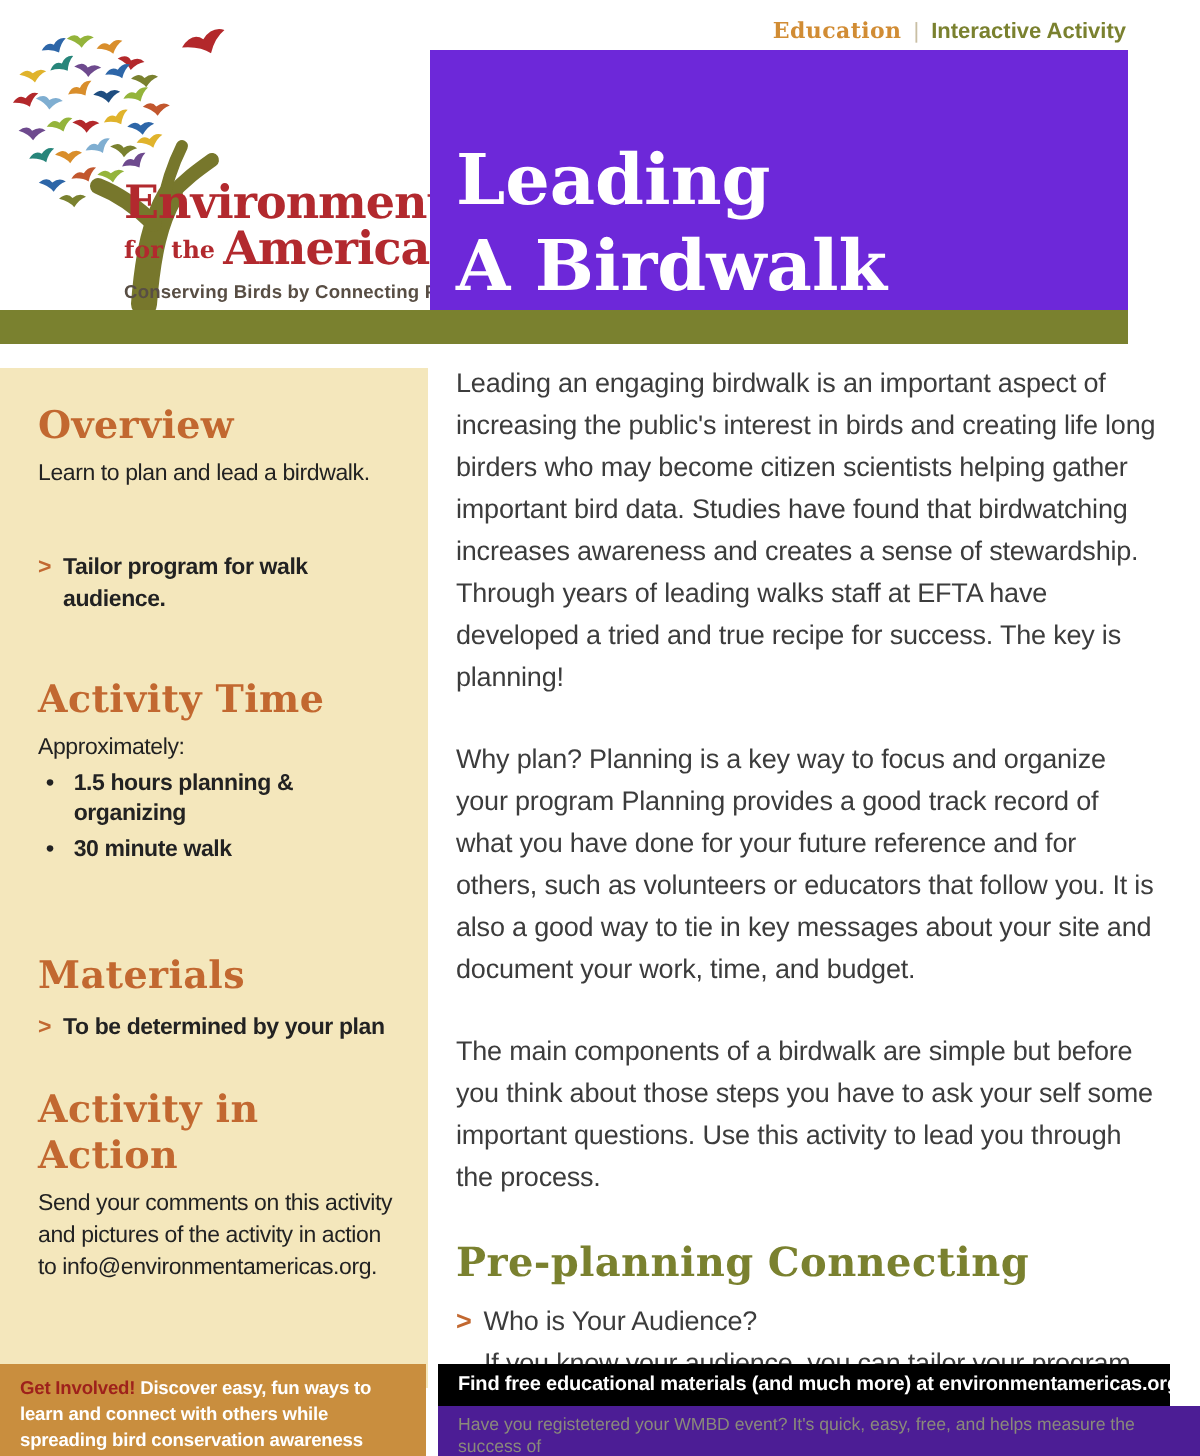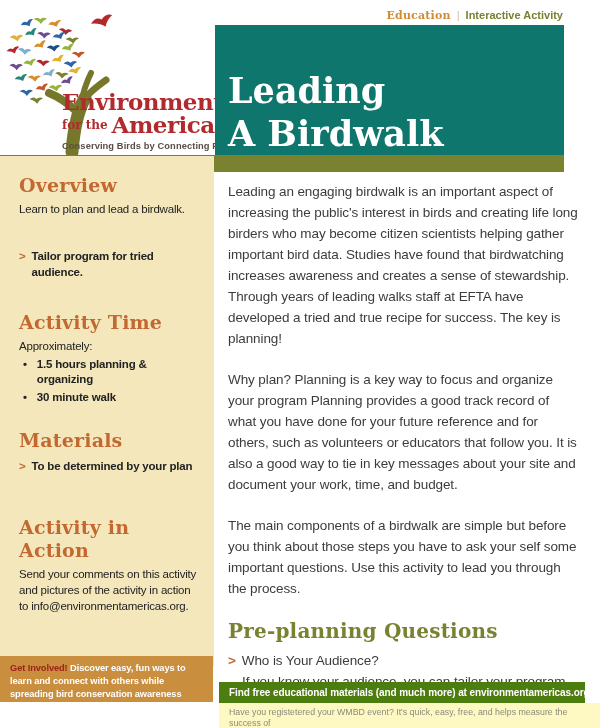--- a/index.html
+++ b/index.html
@@ -17,57 +17,57 @@
   .logo-text{position:absolute;left:62px;top:90px;font-family:"DejaVu Serif",serif;
              font-weight:bold;color:#B2292E;}
   .logo-l1{font-size:23px;line-height:24px;letter-spacing:-0.5px;}
   .logo-l2{display:flex;align-items:flex-end;gap:4px;line-height:22px;margin-top:0px;}
   .forthe{font-size:12px;}
   .amer{font-size:23px;letter-spacing:-0.5px;}
   .tagline{font-family:"Liberation Sans",sans-serif;font-size:9.3px;font-weight:bold;
            color:#584E44;margin-top:5px;letter-spacing:0.1px;white-space:nowrap;}
 
   
-  .banner{position:absolute;left:215px;top:25px;width:349px;height:130px;background:#0f766e;
+  .banner{position:absolute;left:215px;top:25px;width:349px;height:130px;background:#6d28d9;
           color:#ffffff;font-family:"DejaVu Serif",serif;font-weight:bold;font-size:35px;
           line-height:43px;padding:44px 0 0 13px;box-sizing:border-box;}
   .divider-bar{position:absolute;left:0;top:155px;width:564px;height:17px;background:#7A812F;}
 
   
-  .sidebar{position:absolute;left:0;top:156px;width:214px;height:510px;background:#F4E7BC;
+  .sidebar{position:absolute;left:0;top:184px;width:214px;height:510px;background:#F4E7BC;
            box-sizing:border-box;padding:18px 12px 4px 19px;color:#222;}
   .side-sec{margin-bottom:31px;}
   .side-head{font-family:"DejaVu Serif",serif;font-weight:bold;color:#C26830;font-size:19px;
              line-height:23px;letter-spacing:0.2px;}
   .side-body{font-size:11.5px;font-weight:normal;line-height:16px;margin-top:4px;letter-spacing:-0.2px;}
   .arrow-row{display:flex;gap:6px;margin-top:6px;font-size:11.5px;font-weight:bold;line-height:16px;letter-spacing:-0.2px;}
   .arrow{color:#C26830;font-weight:bold;}
   .bullet-row{display:flex;gap:10px;margin-top:3px;padding-left:4px;font-size:11.5px;font-weight:bold;line-height:15px;letter-spacing:-0.2px;}
-  .sec-time{margin-bottom:24px;}
-  .sec-materials{margin-bottom:42px;}
+  .sec-time{margin-bottom:44px;}
+  .sec-materials{margin-bottom:22px;}
 
   
   .content{position:absolute;left:228px;top:181px;width:352px;color:#3C3C3C;
            font-size:13.5px;line-height:21px;letter-spacing:-0.1px;}
   .content p{margin:0 0 20px 0;}
   .pre-head{font-family:"DejaVu Serif",serif;font-weight:bold;color:#7A812F;font-size:20px;
             line-height:24px;margin:0 0 7px 0;letter-spacing:0.2px;}
   .q-row{display:flex;gap:6px;}
   .q-arrow{color:#C26830;font-weight:bold;}
   .answer{padding-left:14px;}
 
   
-  .gi-bar{position:absolute;left:0;top:656px;width:213px;height:46px;background:#C98E3E;
+  .gi-bar{position:absolute;left:0;top:682px;width:213px;height:46px;background:#C98E3E;
           color:#fff;font-size:9.3px;font-weight:bold;line-height:13px;
           padding:6px 10px 0 10px;box-sizing:border-box;overflow:hidden;letter-spacing:-0.1px;}
   .gi-lead{color:#9E211B;}
-  .fm-bar{position:absolute;left:219px;top:682px;width:366px;height:21px;background:#4d7c0f;
+  .fm-bar{position:absolute;left:219px;top:682px;width:366px;height:21px;background:#000000;
           color:#fff;font-weight:bold;font-size:10px;line-height:21px;padding:0 0 16px 10px;
           box-sizing:border-box;white-space:nowrap;letter-spacing:-0.1px;}
-  .note{position:absolute;left:219px;top:703px;width:381px;height:25px;background:#fef9c3;
+  .note{position:absolute;left:219px;top:703px;width:381px;height:25px;background:#4c1d95;
         color:#8A8A7A;font-size:8.8px;line-height:11px;padding:4px 0 0 10px;box-sizing:border-box;}
 </style>
 </head>
 <body>
 
 <div class="page">
 
   <div class="top-tags">
     <span class="edu">Education</span><span class="sep">|</span><span class="act">Interactive Activity</span>
   </div>
@@ -135,21 +135,21 @@
   <aside class="sidebar">
 
     <div class="side-sec">
       <div class="side-head">Overview</div>
       <div class="side-body">Learn to plan and lead a birdwalk.</div>
     </div>
 
     <div class="side-sec">
       <div class="arrow-row">
         <span class="arrow">&gt;</span>
-        <span>Tailor program for tried audience.</span>
+        <span>Tailor program for walk audience.</span>
       </div>
     </div>
 
     <div class="side-sec sec-time">
       <div class="side-head">Activity Time</div>
       <div class="side-body">Approximately:</div>
       <div class="bullet-row">
         <span>•</span>
         <span>1.5 hours planning &amp; organizing</span>
       </div>
@@ -171,21 +171,21 @@
       <div class="side-head">Activity in Action</div>
       <div class="side-body">Send your comments on this activity and pictures of the activity in action to info@environmentamericas.org.</div>
     </div>
 
   </aside>
 
   <main class="content">
     <p>Leading an engaging birdwalk is an important aspect of increasing the public's interest in birds and creating life long birders who may become citizen scientists helping gather important bird data.  Studies have found that birdwatching increases awareness and creates a sense of stewardship. Through years of leading walks staff at EFTA have developed a tried and true recipe for success.  The key is planning!</p>
     <p>Why plan?  Planning is a key way to focus and organize your program  Planning provides a good track record of what you have done for your future reference and for others, such as volunteers or educators that follow you.  It is also a good way to tie in key messages about your site and document your work, time, and budget.</p>
     <p>The main components of a birdwalk are simple but before you think about those steps you have to ask your self some important questions.  Use this activity to lead you through the process.</p>
-    <h2 class="pre-head">Pre-planning Questions</h2>
+    <h2 class="pre-head">Pre-planning Connecting</h2>
     <div class="qa">
       <div class="q-row">
         <span class="q-arrow">&gt;</span>
         <span>Who is Your Audience?</span>
       </div>
       <div class="answer">If you know your audience, you can tailor your program for their ages and abilities.  If you don't know your audience, plan for beginner bird watchers.</div>
     </div>
   </main>
 
   <div class="gi-bar">

